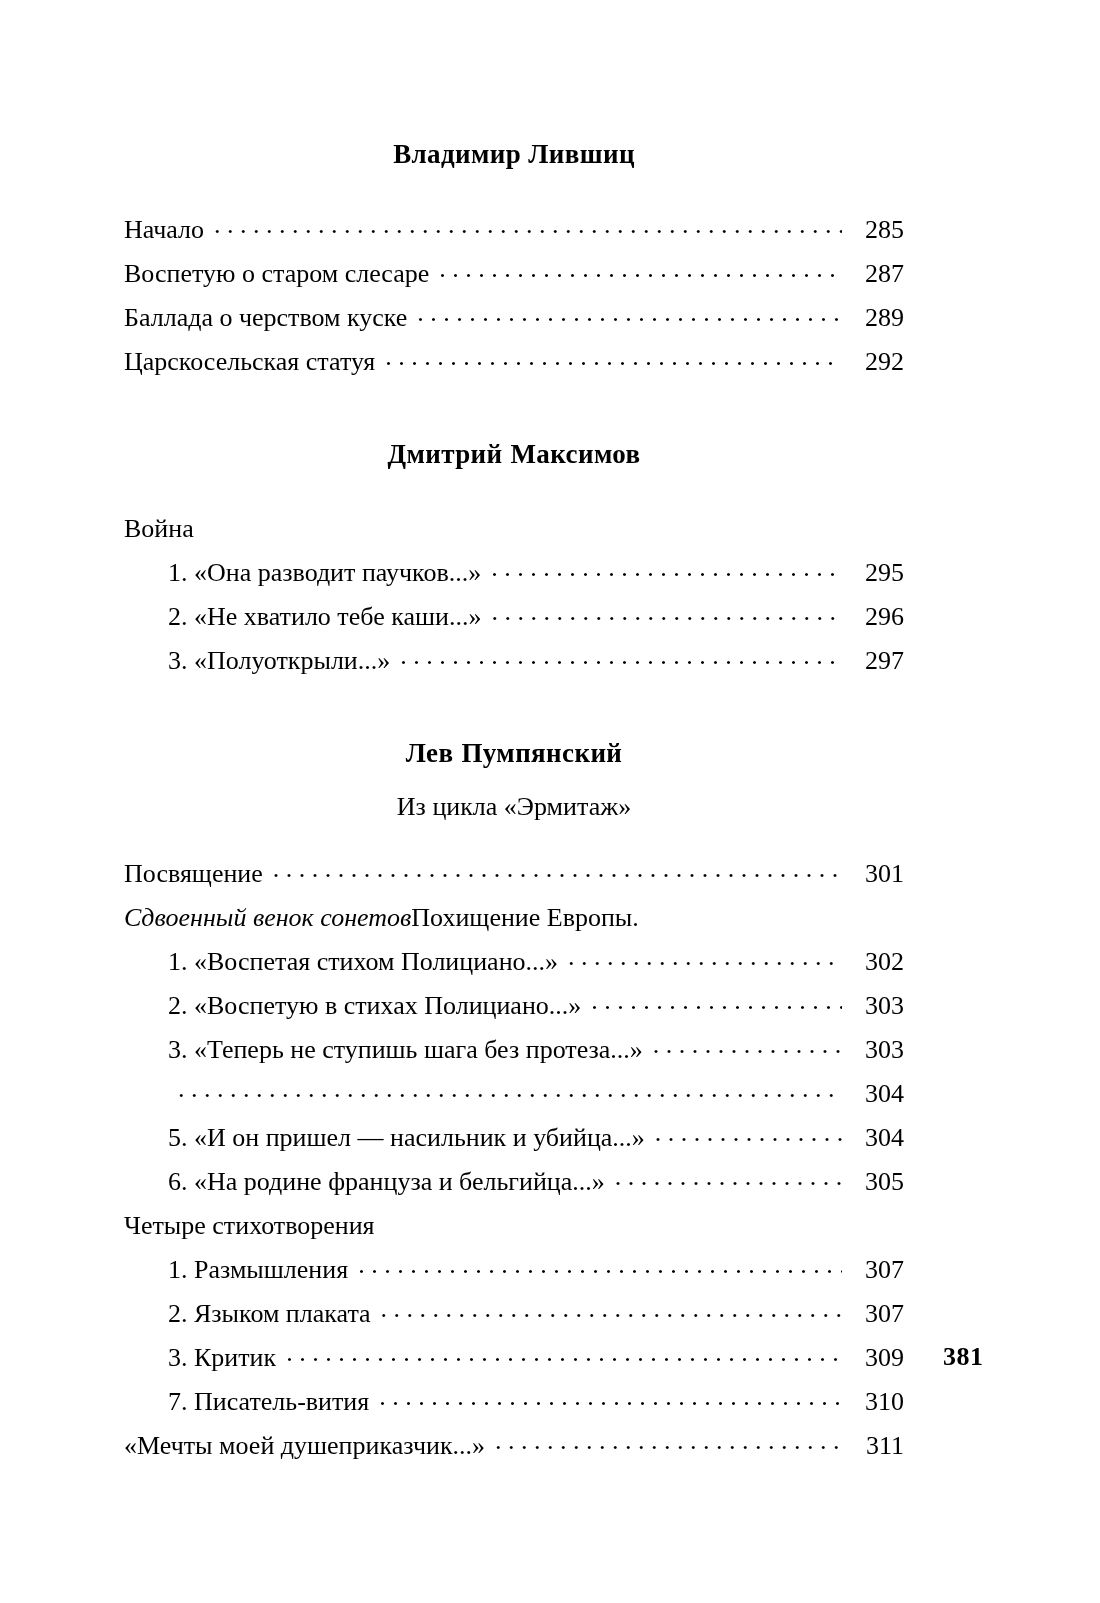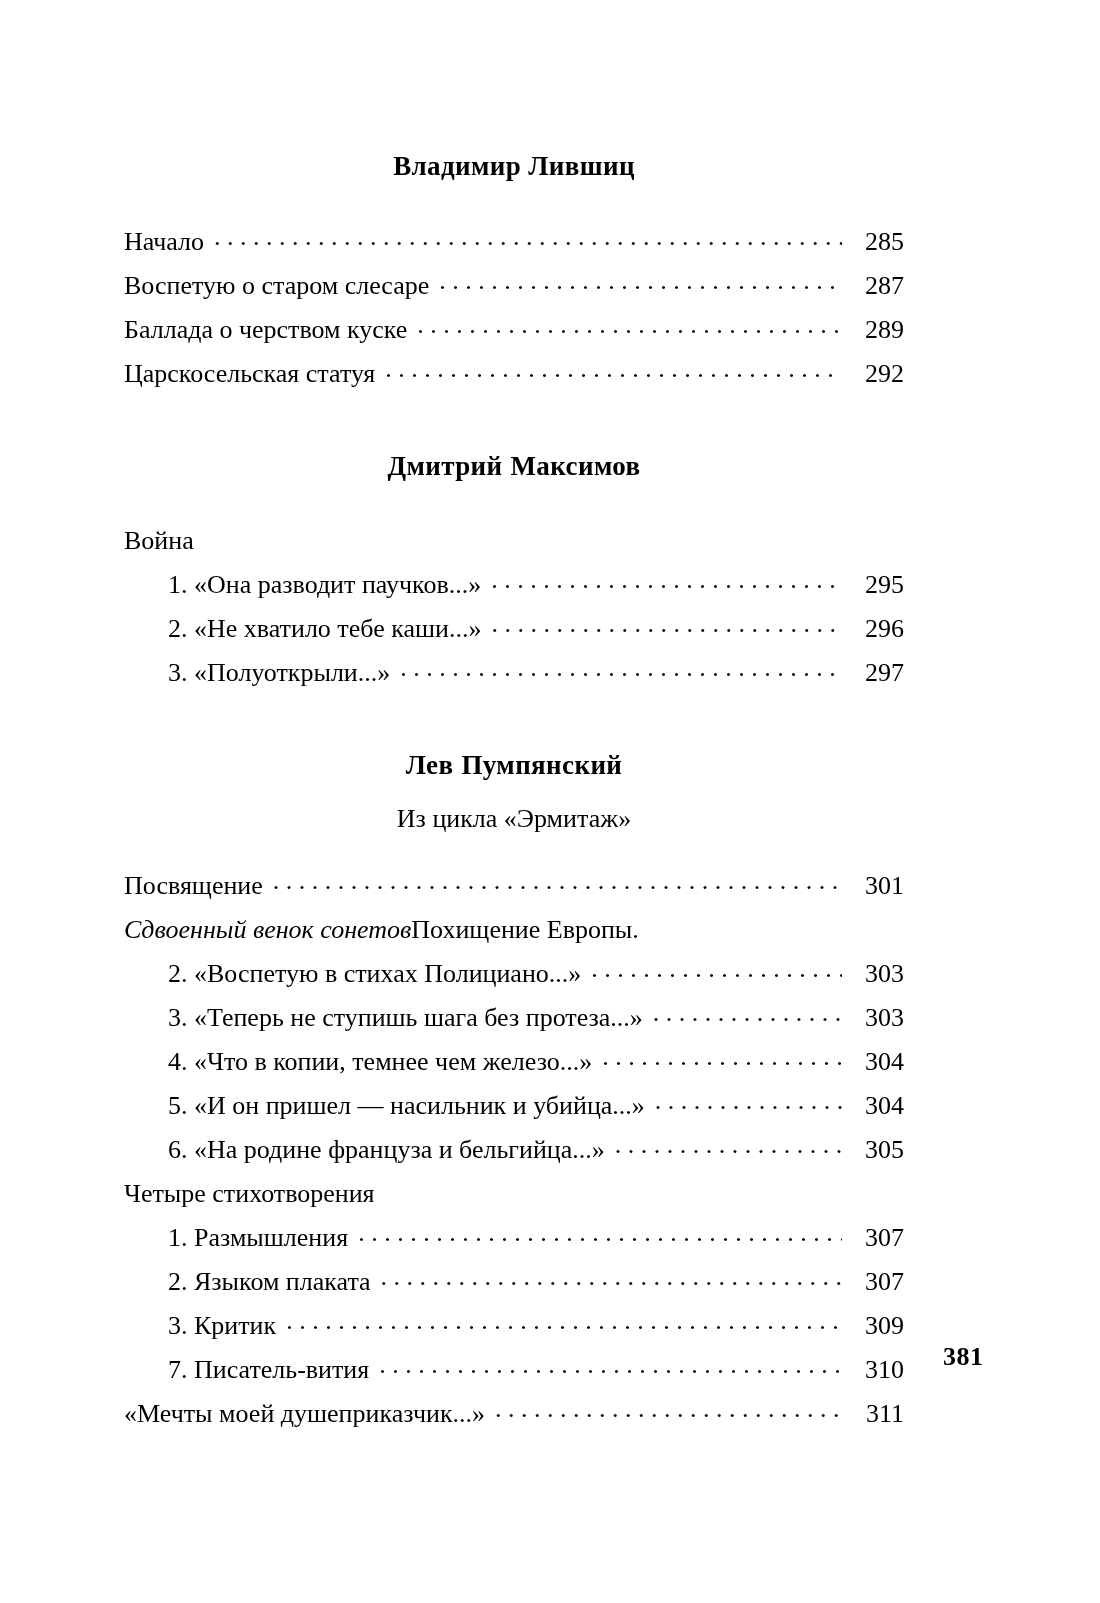--- a/index.html
+++ b/index.html
@@ -13,21 +13,21 @@
     height: 1603px;
     position: relative;
     font-family: "Liberation Serif", "DejaVu Serif", serif;
     color: #000000;
     overflow: hidden;
   }
 
   .page {
     position: absolute;
     left: 124px;
-    top: 152px;
+    top: 140px;
     width: 780px;
   }
 
   
   .author {
     text-align: center;
     font-weight: bold;
     font-size: 27px;
     letter-spacing: 0.4px;
     line-height: 1.1;
@@ -153,31 +153,35 @@
     <div class="entry">
       <span class="title">Посвящение</span>
       <span class="leader"></span>
       <span class="page-num">301</span>
     </div>
     <div class="entry plain">
       <span class="title" style="font-style: italic;">Сдвоенный венок сонетов</span>
       <span class="title">Похищение Европы. </span>
     </div>
     <div class="entry indent">
+      <span class="title">1. «Воспетая стихом Полициано...»</span>
+      <span class="leader"></span>
+      <span class="page-num">302</span>
+    </div>
+    <div class="entry indent">
       <span class="title">2. «Воспетую в стихах Полициано...»</span>
       <span class="leader"></span>
       <span class="page-num">303</span>
     </div>
     <div class="entry indent">
       <span class="title">3. «Теперь не ступишь шага без протеза...»</span>
       <span class="leader"></span>
       <span class="page-num">303</span>
     </div>
     <div class="entry indent">
-      <span class="title">4. «Что в копии, темнее чем железо...»</span>
       <span class="leader"></span>
       <span class="page-num">304</span>
     </div>
     <div class="entry indent">
       <span class="title">5. «И он пришел — насильник и убийца...»</span>
       <span class="leader"></span>
       <span class="page-num">304</span>
     </div>
     <div class="entry indent">
       <span class="title">6. «На родине француза и бельгийца...»</span>

